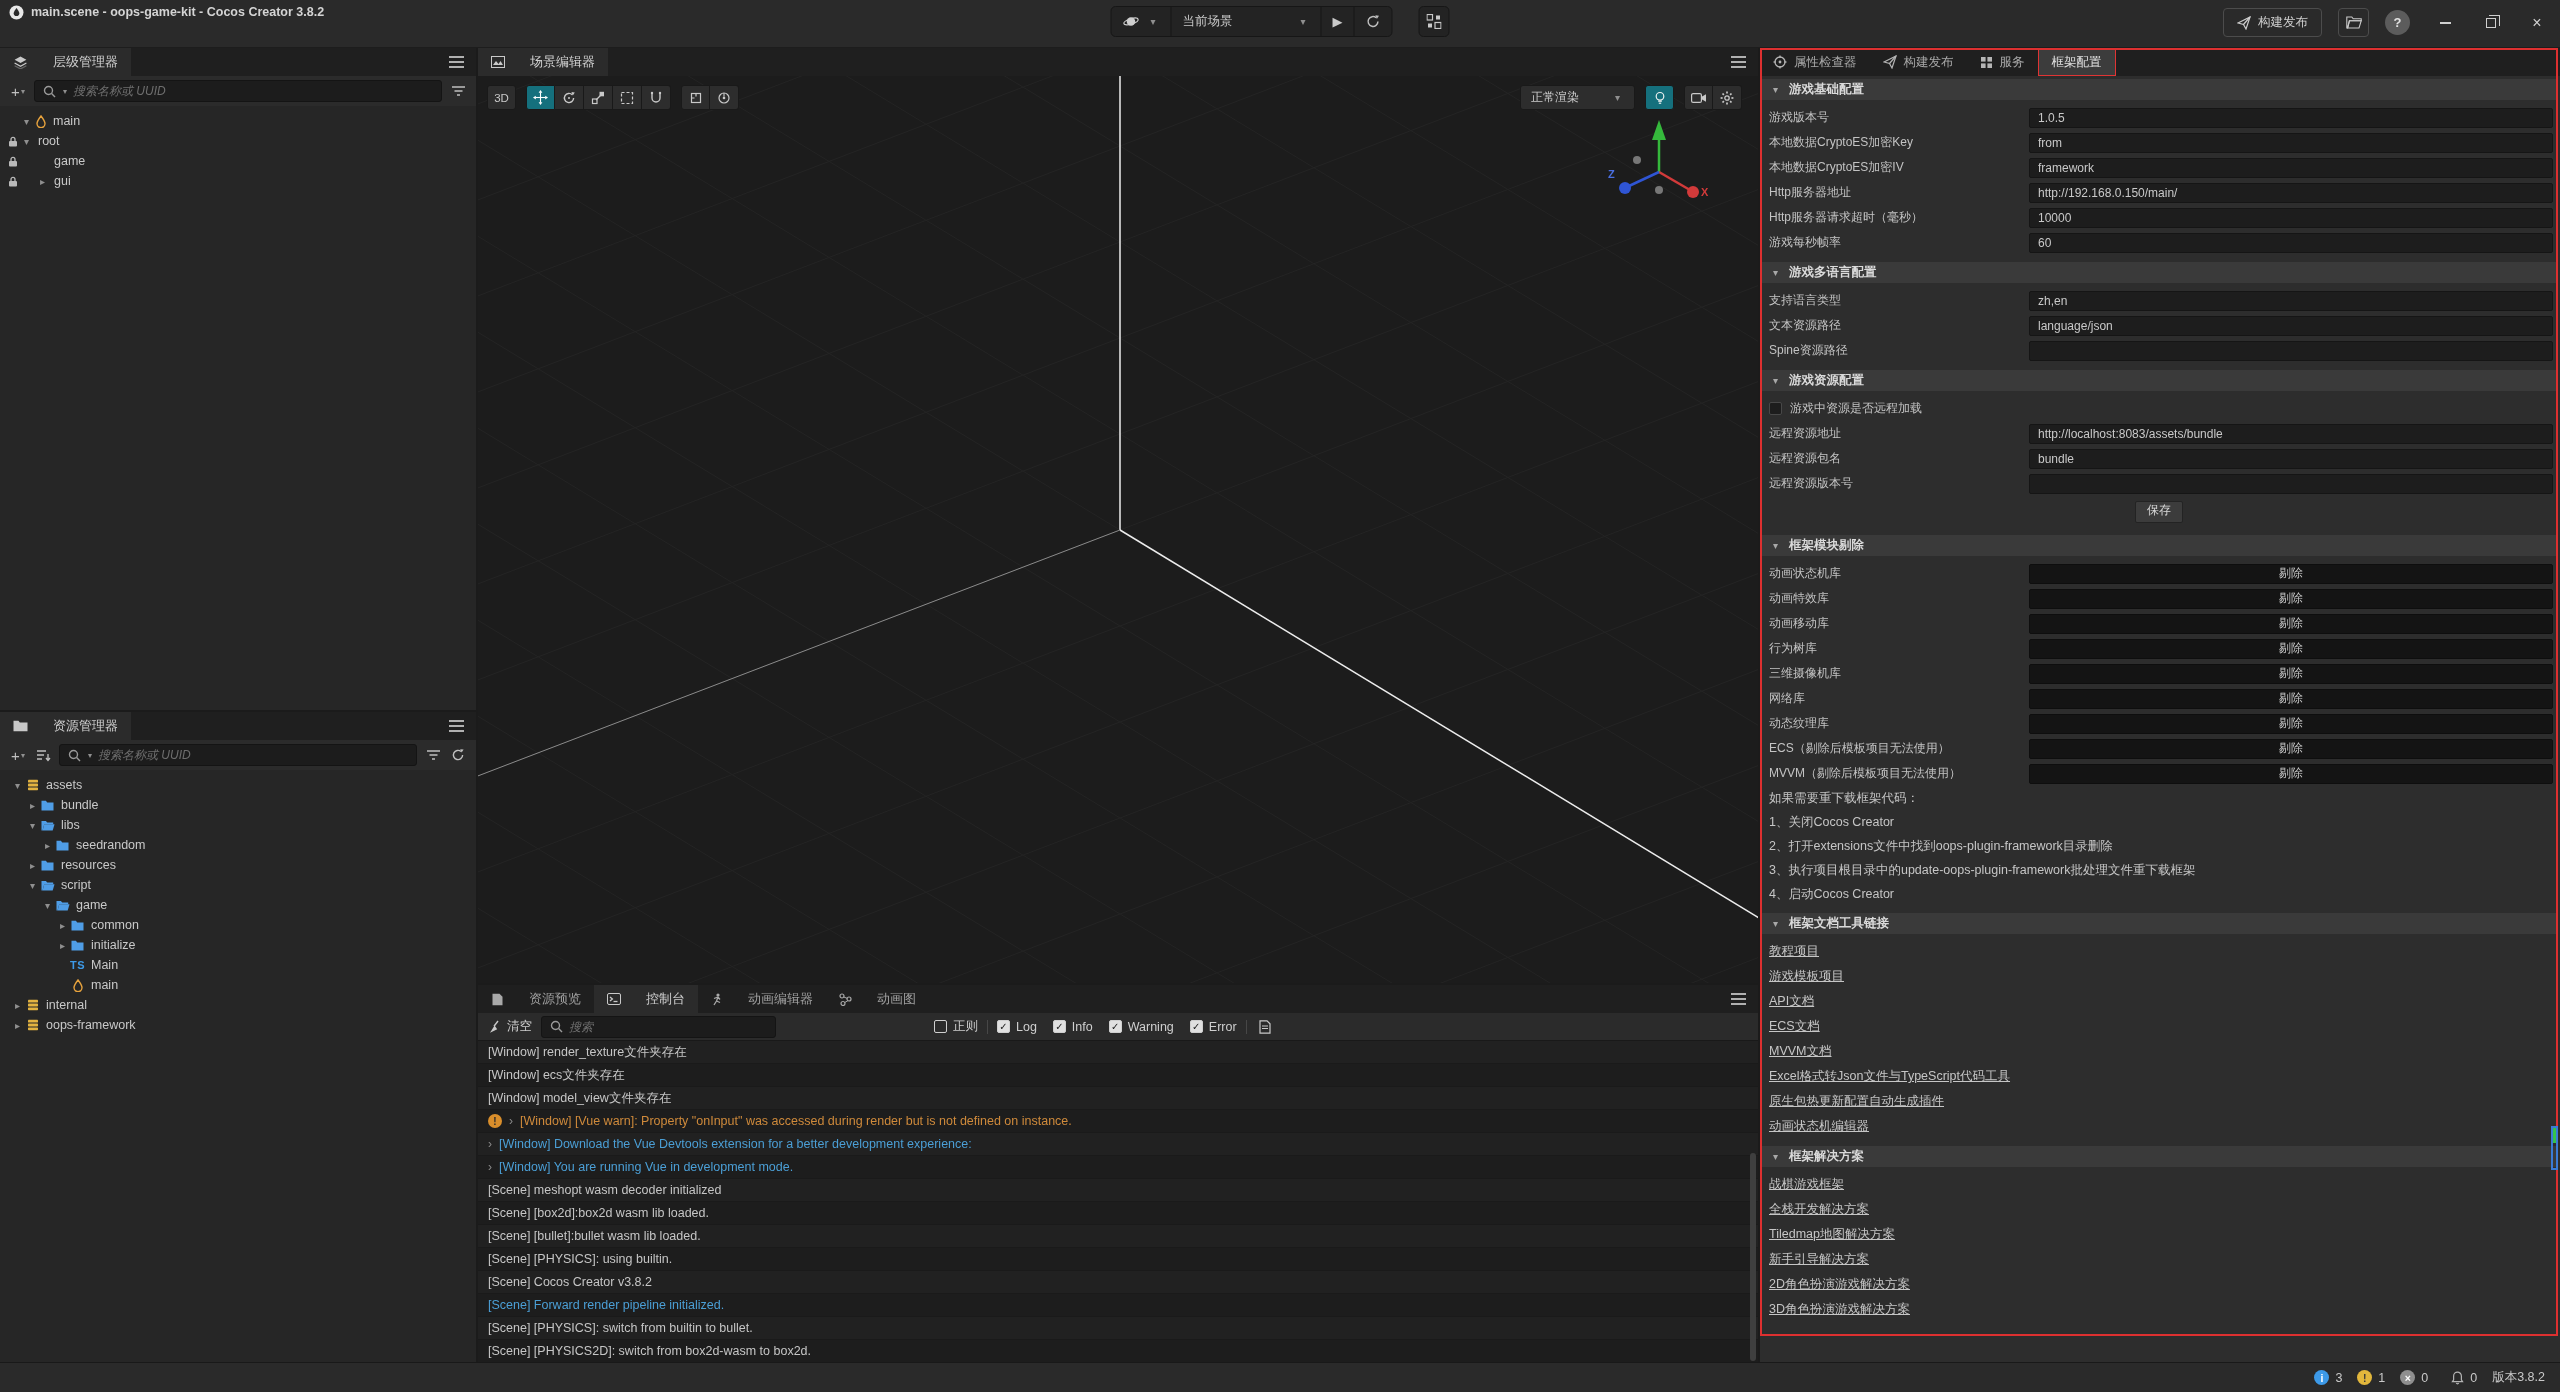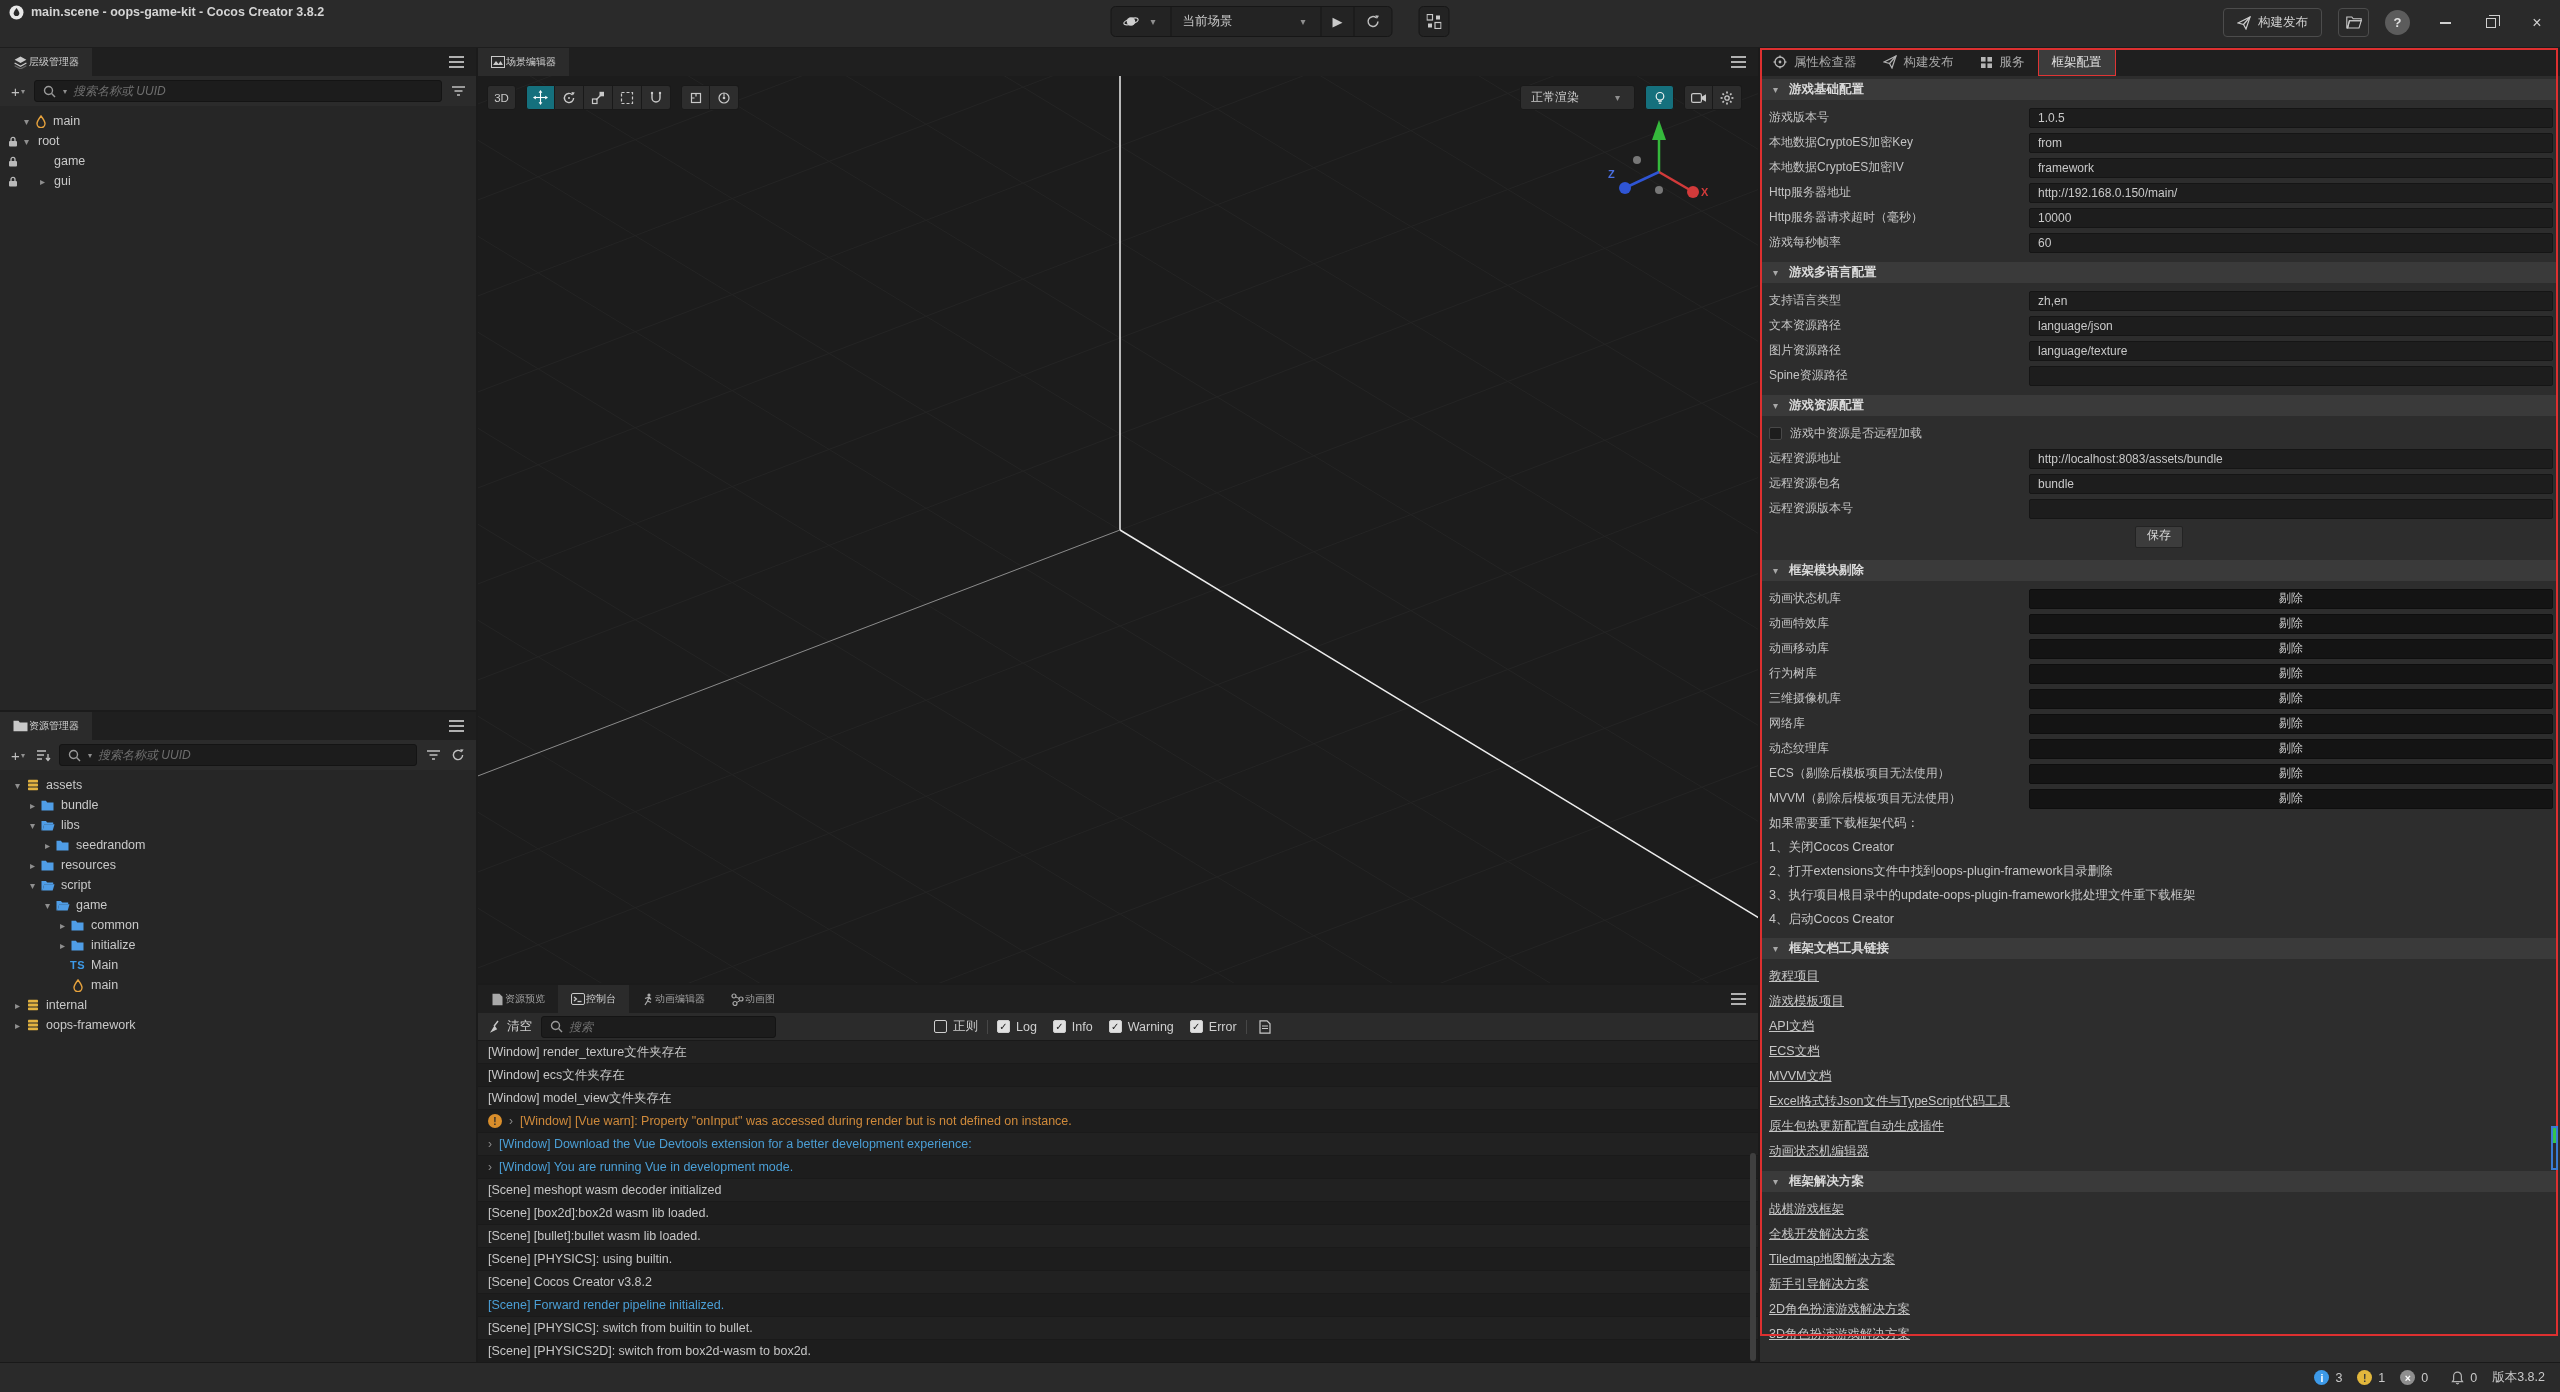--- a/index.html
+++ b/index.html
@@ -32,21 +32,21 @@
   .wc-max i::before { content:""; position:absolute; left:2px; top:-4px; width:10px; height:10px; border:1px solid #cfcfcf; border-bottom:none; border-left:none; }
   .wc-close { font-size:16px; }
   
   .main { display:flex; height:1314px; }
   .col-left { width:478px; flex:none; display:flex; flex-direction:column; border-right:2px solid #1b1b1b; }
   .col-center { width:1282px; flex:none; display:flex; flex-direction:column; border-right:2px solid #1b1b1b; }
   .col-right { flex:1; display:flex; flex-direction:column; position:relative; background:#2d2d2d; }
   
   .panel { display:flex; flex-direction:column; }
   .ptabs { height:28px; flex:none; background:#1f1f1f; display:flex; align-items:stretch; }
-  .ptab { display:flex; align-items:center; gap:1px; padding:0 13px; background:#2b2b2b; color:#d0d0d0; font-size:10px; }
+  .ptab { display:flex; align-items:center; gap:25px; padding:0 13px; background:#2b2b2b; color:#d0d0d0; font-size:13px; }
   .ptab.inactive { background:transparent; color:#9f9f9f; }
   .ptabs .spacer { flex:1; }
   .hamb { width:18px; height:12px; position:relative; margin:auto 10px; flex:none; }
   .hamb::before { content:""; position:absolute; left:1px; top:0; width:15px; height:2px; background:#b0b0b0; box-shadow:0 5px 0 #b0b0b0, 0 10px 0 #b0b0b0; }
   .ptoolbar { height:30px; flex:none; display:flex; align-items:center; gap:7px; padding:0 9px; background:#2b2b2b; }
   .icon-btn { display:flex; align-items:center; justify-content:center; min-width:18px; height:20px; color:#c0c0c0; }
   .plus-glyph { font-size:15px; color:#c0c0c0; line-height:1; }
   .mini-caret { font-size:8px; color:#8f8f8f; margin-left:1px; }
   .search { flex:1; display:flex; align-items:center; gap:6px; background:#1c1c1c; border:1px solid #141414; border-radius:3px; height:22px; padding:0 8px; }
   .search input { flex:1; min-width:0; background:transparent; border:none; outline:none; color:#c9c9c9; font-size:12px; }
@@ -866,26 +866,20 @@
               <span class="ifield">zh,en</span>
             </span>
           </div>
           <div class="irow">
             <span class="ilabel">文本资源路径</span>
             <span class="ictl">
               <span class="ifield">language/json</span>
             </span>
           </div>
           <div class="irow">
-            <span class="ilabel">图片资源路径</span>
-            <span class="ictl">
-              <span class="ifield">language/texture</span>
-            </span>
-          </div>
-          <div class="irow">
             <span class="ilabel">Spine资源路径</span>
             <span class="ictl">
               <span class="ifield"></span>
             </span>
           </div>
           <div class="isec-h">
             <span class="chev">▾</span>
             <span>游戏资源配置</span>
           </div>
           <div class="irow">

